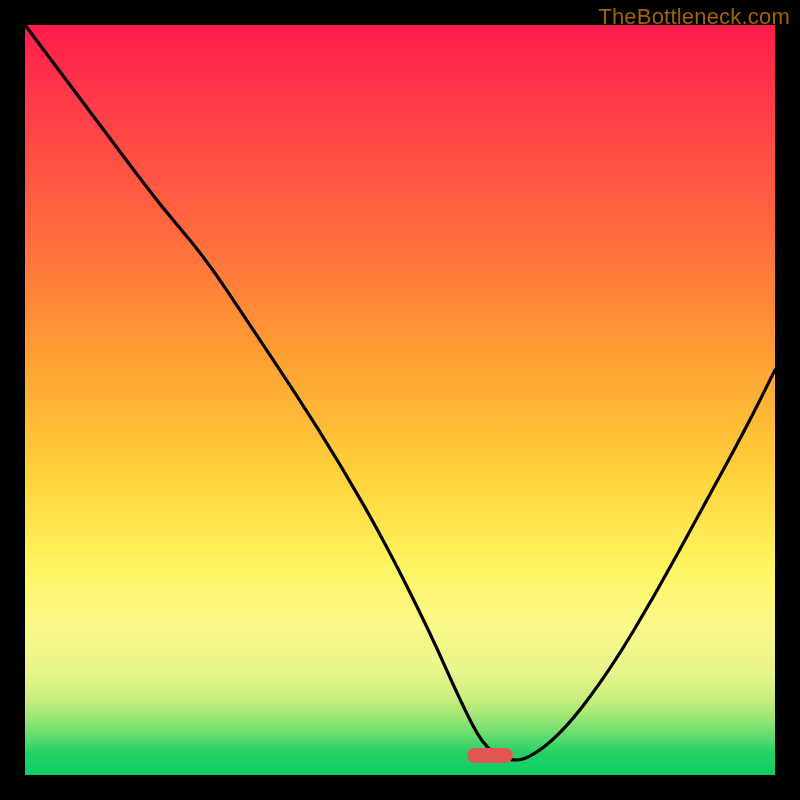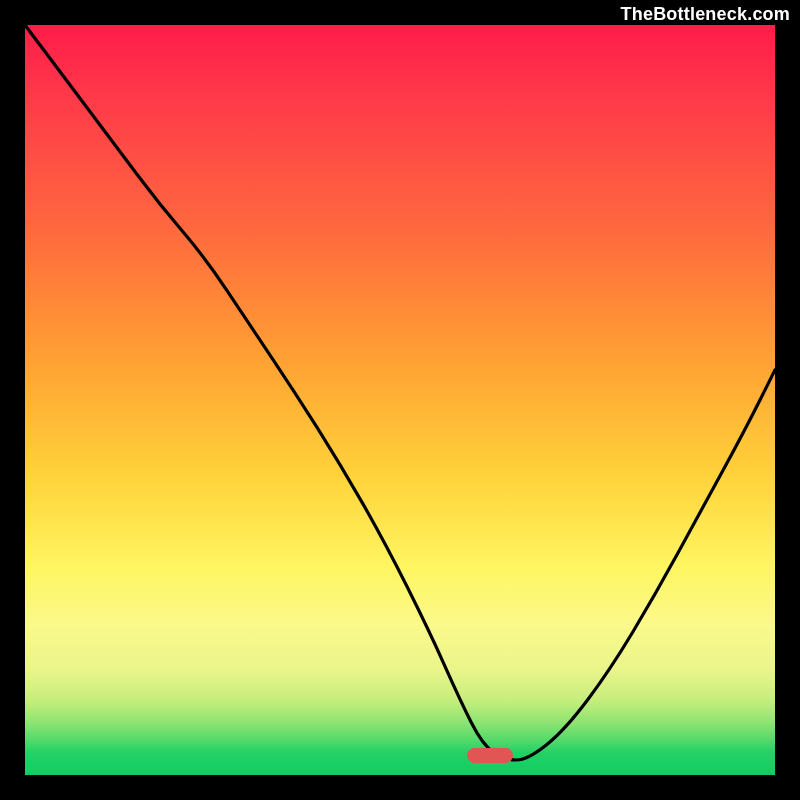--- a/index.html
+++ b/index.html
@@ -14,23 +14,23 @@
   .frame {
     position: relative;
     width: 800px;
     height: 800px;
     background: #000;
   }
   .watermark {
     position: absolute;
     top: 4px;
     right: 10px;
-    color: #ffffff;
-    font-size: 18px;
-    font-weight: 700;
+    color: #a16207;
+    font-size: 22px;
+    font-weight: 400;
     letter-spacing: 0.2px;
     z-index: 20;
   }
   .plot-area {
     position: absolute;
     left: 25px;
     top: 25px;
     width: 750px;
     height: 750px;
     overflow: hidden;

